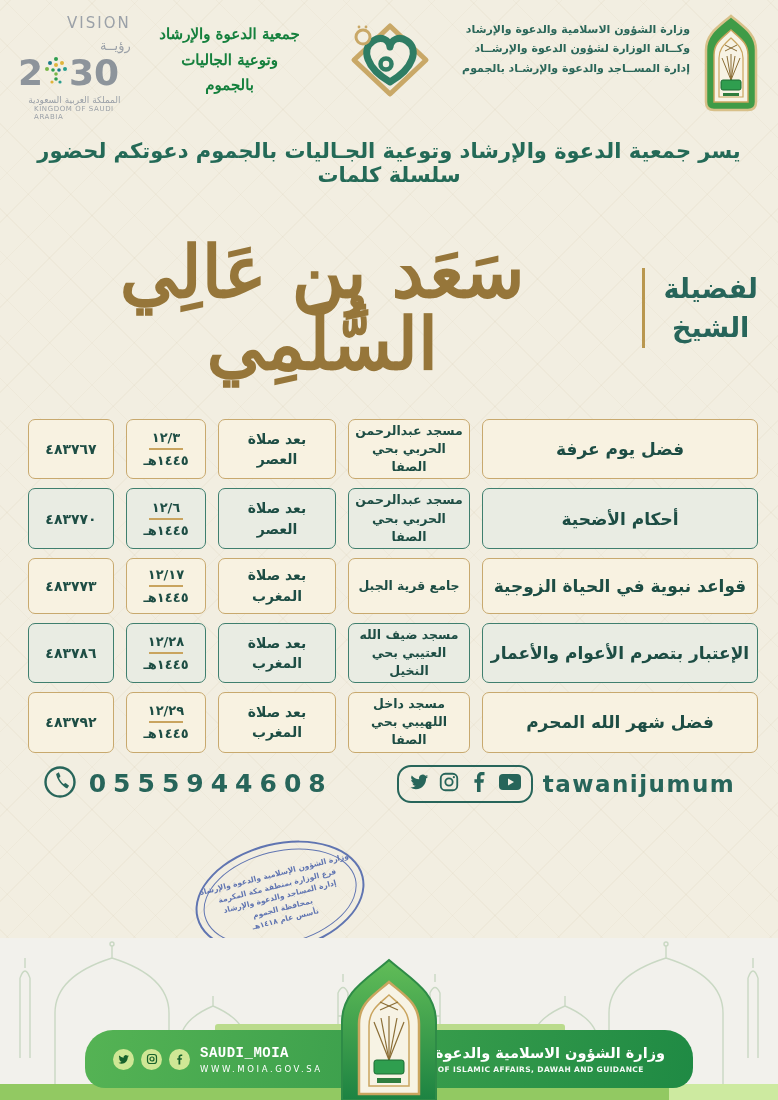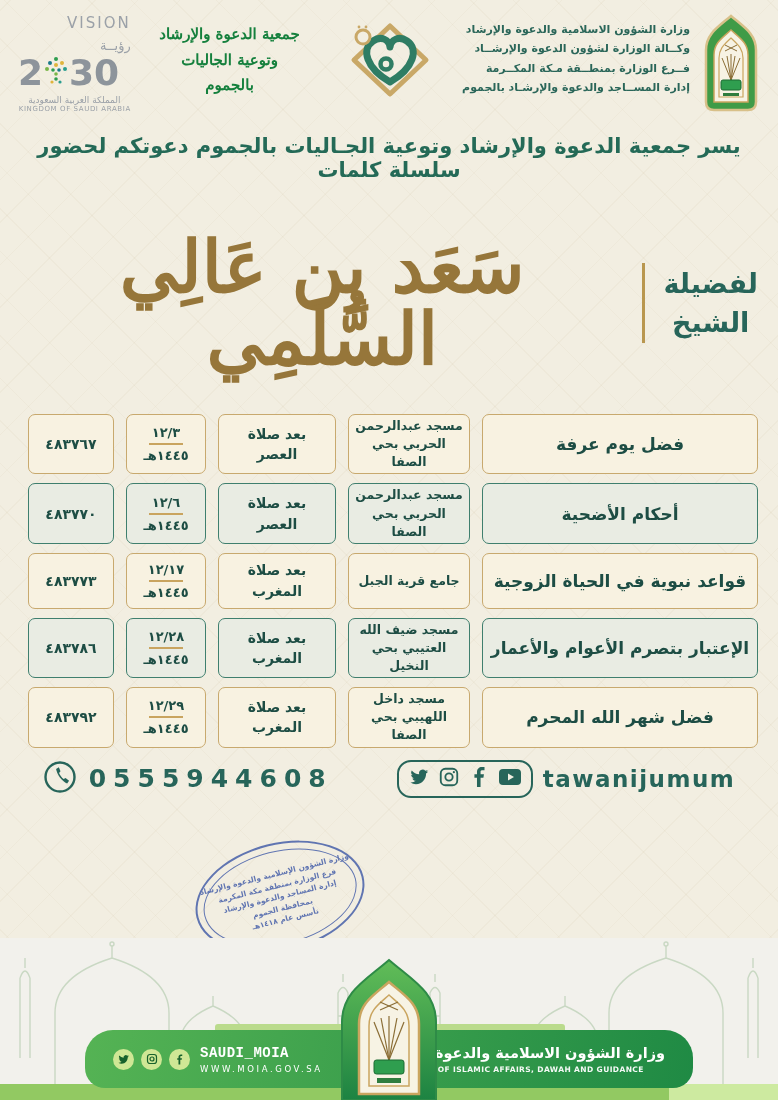--- a/index.html
+++ b/index.html
@@ -11,21 +11,21 @@
       repeating-linear-gradient(-45deg, rgba(176,152,105,.06) 0 1px, transparent 1px 30px);
     font-family:"DejaVu Sans","Liberation Sans",sans-serif;
   }
   
   .header{display:flex;align-items:flex-start;padding:14px 18px 0 18px;}
   .vision{width:120px;color:#9ba1a8;}
   .vision-top{display:flex;align-items:flex-end;gap:6px;font-size:15px;letter-spacing:2px;flex-direction:column;}
   .vision-top .ar{font-size:13px;letter-spacing:0;}
   .vision-num{display:flex;align-items:center;font-size:36px;font-weight:bold;color:#8d949b;line-height:1;margin-top:2px;}
   .vision-country-ar{font-size:9px;margin-top:4px;text-align:center;}
-  .vision-country-en{font-size:7px;letter-spacing:.6px;text-align:right;}
+  .vision-country-en{font-size:7px;letter-spacing:.6px;text-align:left;margin-left:16px;}
   .assoc-logo{margin:8px 0 0 28px;text-align:center;color:#15803d;font-weight:bold;
     font-family:"DejaVu Serif","Liberation Serif",serif;font-size:15px;line-height:1.7;direction:rtl;}
   .heart-wrap{margin:4px 0 0 46px;}
   .spacer{flex:1;}
   .ministry-text{direction:rtl;text-align:justify;color:#2a6659;font-weight:bold;
     font-size:11px;line-height:1.75;margin:6px 12px 16px 0;width:272px;}
   
   .invitation{direction:rtl;text-align:center;color:#246a57;font-size:21px;font-weight:bold;margin-top:18px;}
   
   .sheikh{display:flex;direction:rtl;align-items:center;height:190px;padding:0 14px;margin-top:26px;}
@@ -130,21 +130,20 @@
         <circle cx="20" cy="9" r="1.4" fill="#c9a867"></circle>
       <circle cx="40" cy="46" r="5.5" fill="none" stroke="#2f7d64" stroke-width="4.5"></circle>
     </svg>
   </div>
 
   <div class="spacer"></div>
 
   <div class="ministry-text">
     <div>وزارة الشؤون الاسلامية والدعوة والإرشاد</div>
     <div>وكــالة الوزارة لشؤون الدعوة والإرشــاد</div>
-    <div>فــرع الوزارة بمنطــقة مـكة المكــرمة</div>
     <div>إدارة المســاجد والدعوة والإرشـاد بالجموم</div>
   </div>
 
   <div>
     <svg width="58" height="98" viewBox="0 0 58 98">
       <path d="M29 2 C16 13 4 20 4 36 L4 88 Q4 96 12 96 L46 96 Q54 96 54 88 L54 36 C54 20 42 13 29 2 Z" fill="#3f9b47" stroke="#d8c089" stroke-width="2.5"></path>
       <path d="M29 16 C20 24 12 29 12 41 L12 88 L46 88 L46 41 C46 29 38 24 29 16 Z" fill="#f7f3e4" stroke="#caa55f" stroke-width="1.5"></path>
       <path d="M29 24 C23 30 17 34 17 44 L17 83 L41 83 L41 44 C41 34 35 30 29 24 Z" fill="none" stroke="#caa55f" stroke-width="1.2"></path>
       <g stroke="#8a6d35" stroke-width="1">
         <line x1="29" y1="66" x2="20" y2="44"></line>

